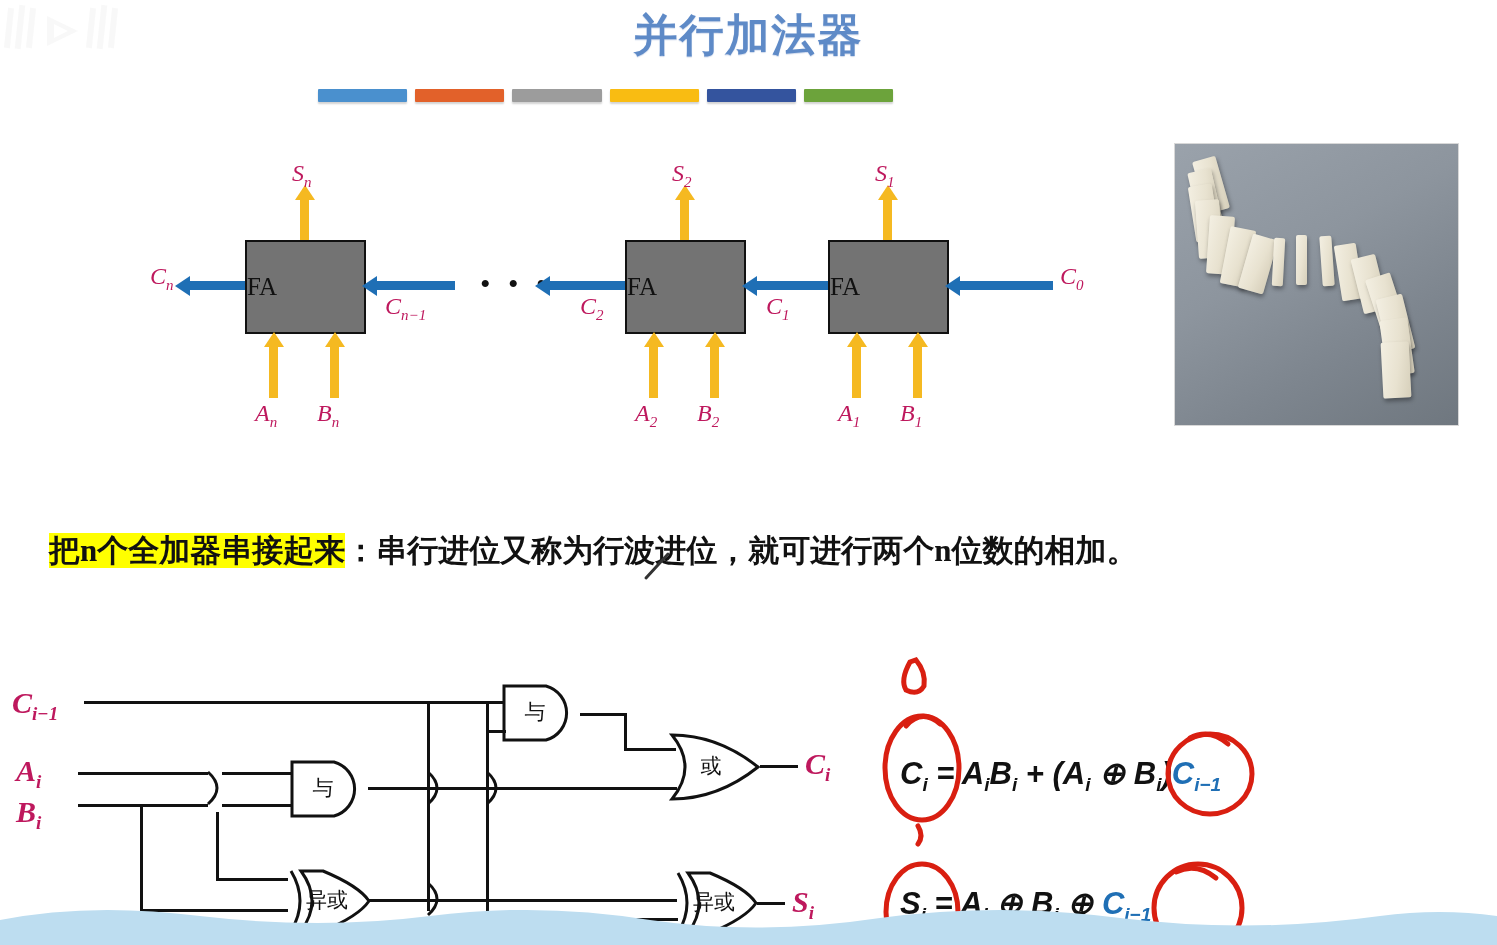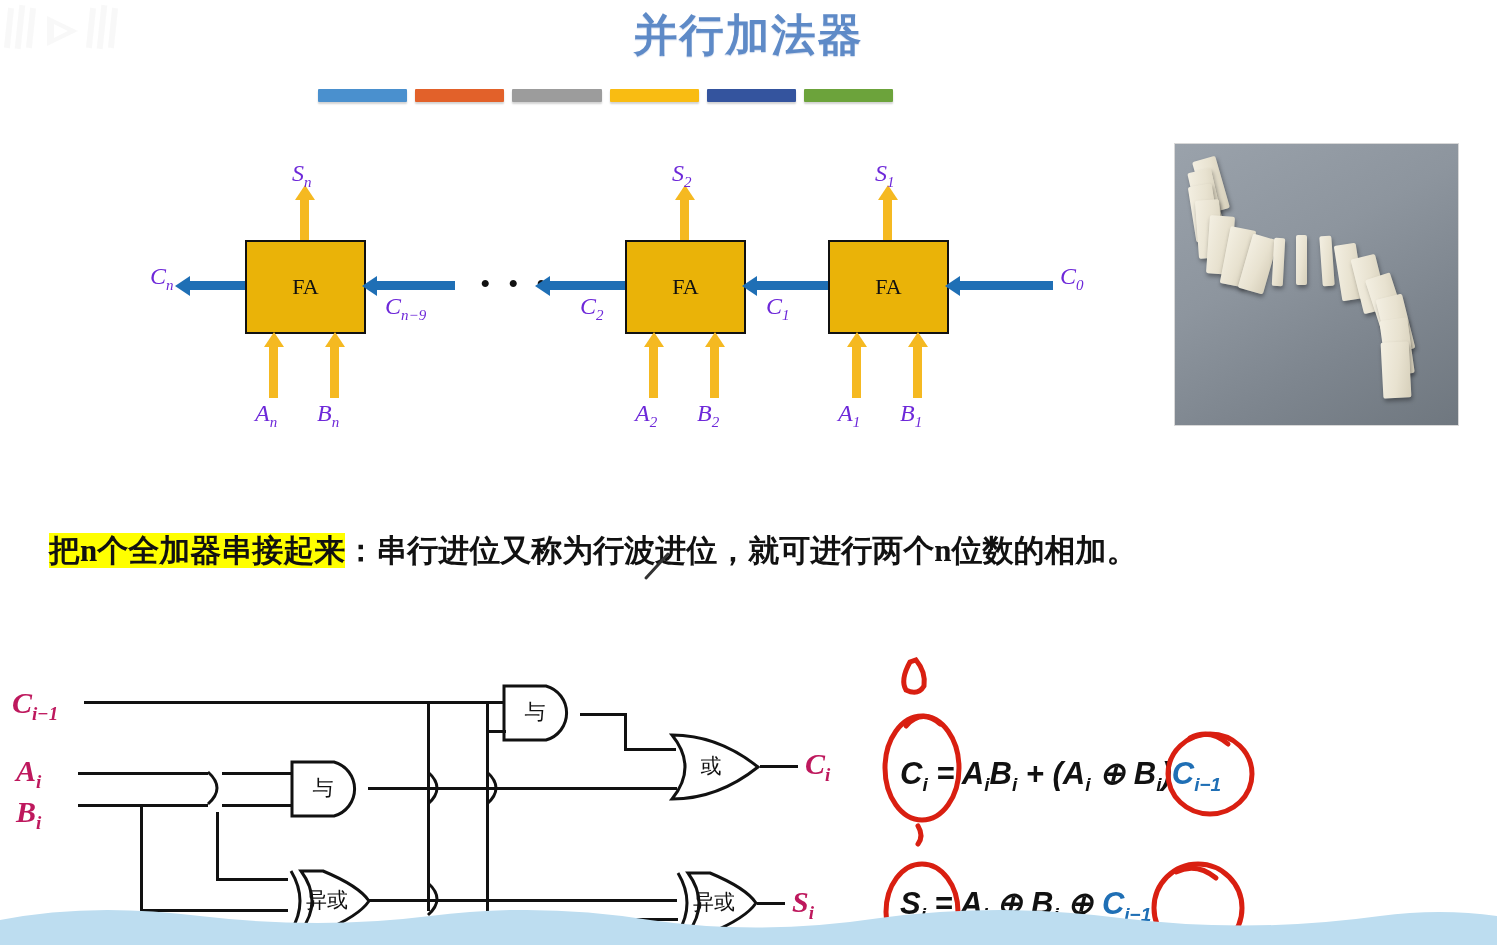--- a/index.html
+++ b/index.html
@@ -21,26 +21,26 @@
     font-family:"Liberation Serif",serif;
     font-size:44px;font-weight:600;color:#5E8AC7;letter-spacing:2px;
     text-shadow:0 1px 1px rgba(120,150,200,.35);
   }
   .bars{position:absolute;left:318px;top:89px;width:575px;height:13px;display:flex;gap:8px;}
   .bars .bar{flex:1;height:13px;border-radius:1px;box-shadow:0 2px 2px rgba(0,0,0,.18);}
 
   
   .blockdiag{position:absolute;left:140px;top:145px;width:980px;height:290px;}
   .fa-box{
-    position:absolute;width:117px;height:90px;border:2.5px solid #111;background:#eab308;
-    display:flex;align-items:center;justify-content:center;
-    font-family:"Liberation Serif",serif;font-size:22px;color:#111;
+    position:absolute;width:117px;height:90px;border:2.5px solid #111;background:#737373;
+    display:flex;align-items:center;justify-content:flex-start;
+    font-family:"Liberation Serif",serif;font-size:25px;color:#111;
   }
   .lbl{position:absolute;font-family:"Liberation Serif",serif;font-style:italic;
-       font-size:24px;color:#6d28d9;white-space:nowrap;}
+       font-size:24px;color:#be185d;white-space:nowrap;}
   .lbl sub{font-size:15px;font-style:italic;}
   .dots{position:absolute;font-size:30px;letter-spacing:5px;color:#111;line-height:1;}
 
   
   .arrow-up{position:absolute;width:9px;background:#F5B921;}
   .arrow-up::after{
     content:"";position:absolute;left:50%;top:-13px;transform:translateX(-50%);
     border-left:10px solid transparent;border-right:10px solid transparent;
     border-bottom:15px solid #F5B921;
   }
@@ -133,21 +133,21 @@
       <span>S</span><sub>n</sub>
     </div>
 
     <div class="arrow-left" style="left:48px;top:136px;width:57px;"></div>
     <div class="lbl" style="left:10px;top:118px;">
       <span>C</span><sub>n</sub>
     </div>
 
     <div class="arrow-left" style="left:235px;top:136px;width:80px;"></div>
     <div class="lbl" style="left:245px;top:148px;">
-      <span>C</span><sub>n−9</sub>
+      <span>C</span><sub>n−1</sub>
     </div>
 
     <div class="arrow-up" style="left:129px;top:200px;height:53px;"></div>
     <div class="arrow-up" style="left:190px;top:200px;height:53px;"></div>
     <div class="lbl" style="left:115px;top:255px;">
       <span>A</span><sub>n</sub>
     </div>
     <div class="lbl" style="left:177px;top:255px;">
       <span>B</span><sub>n</sub>
     </div>

